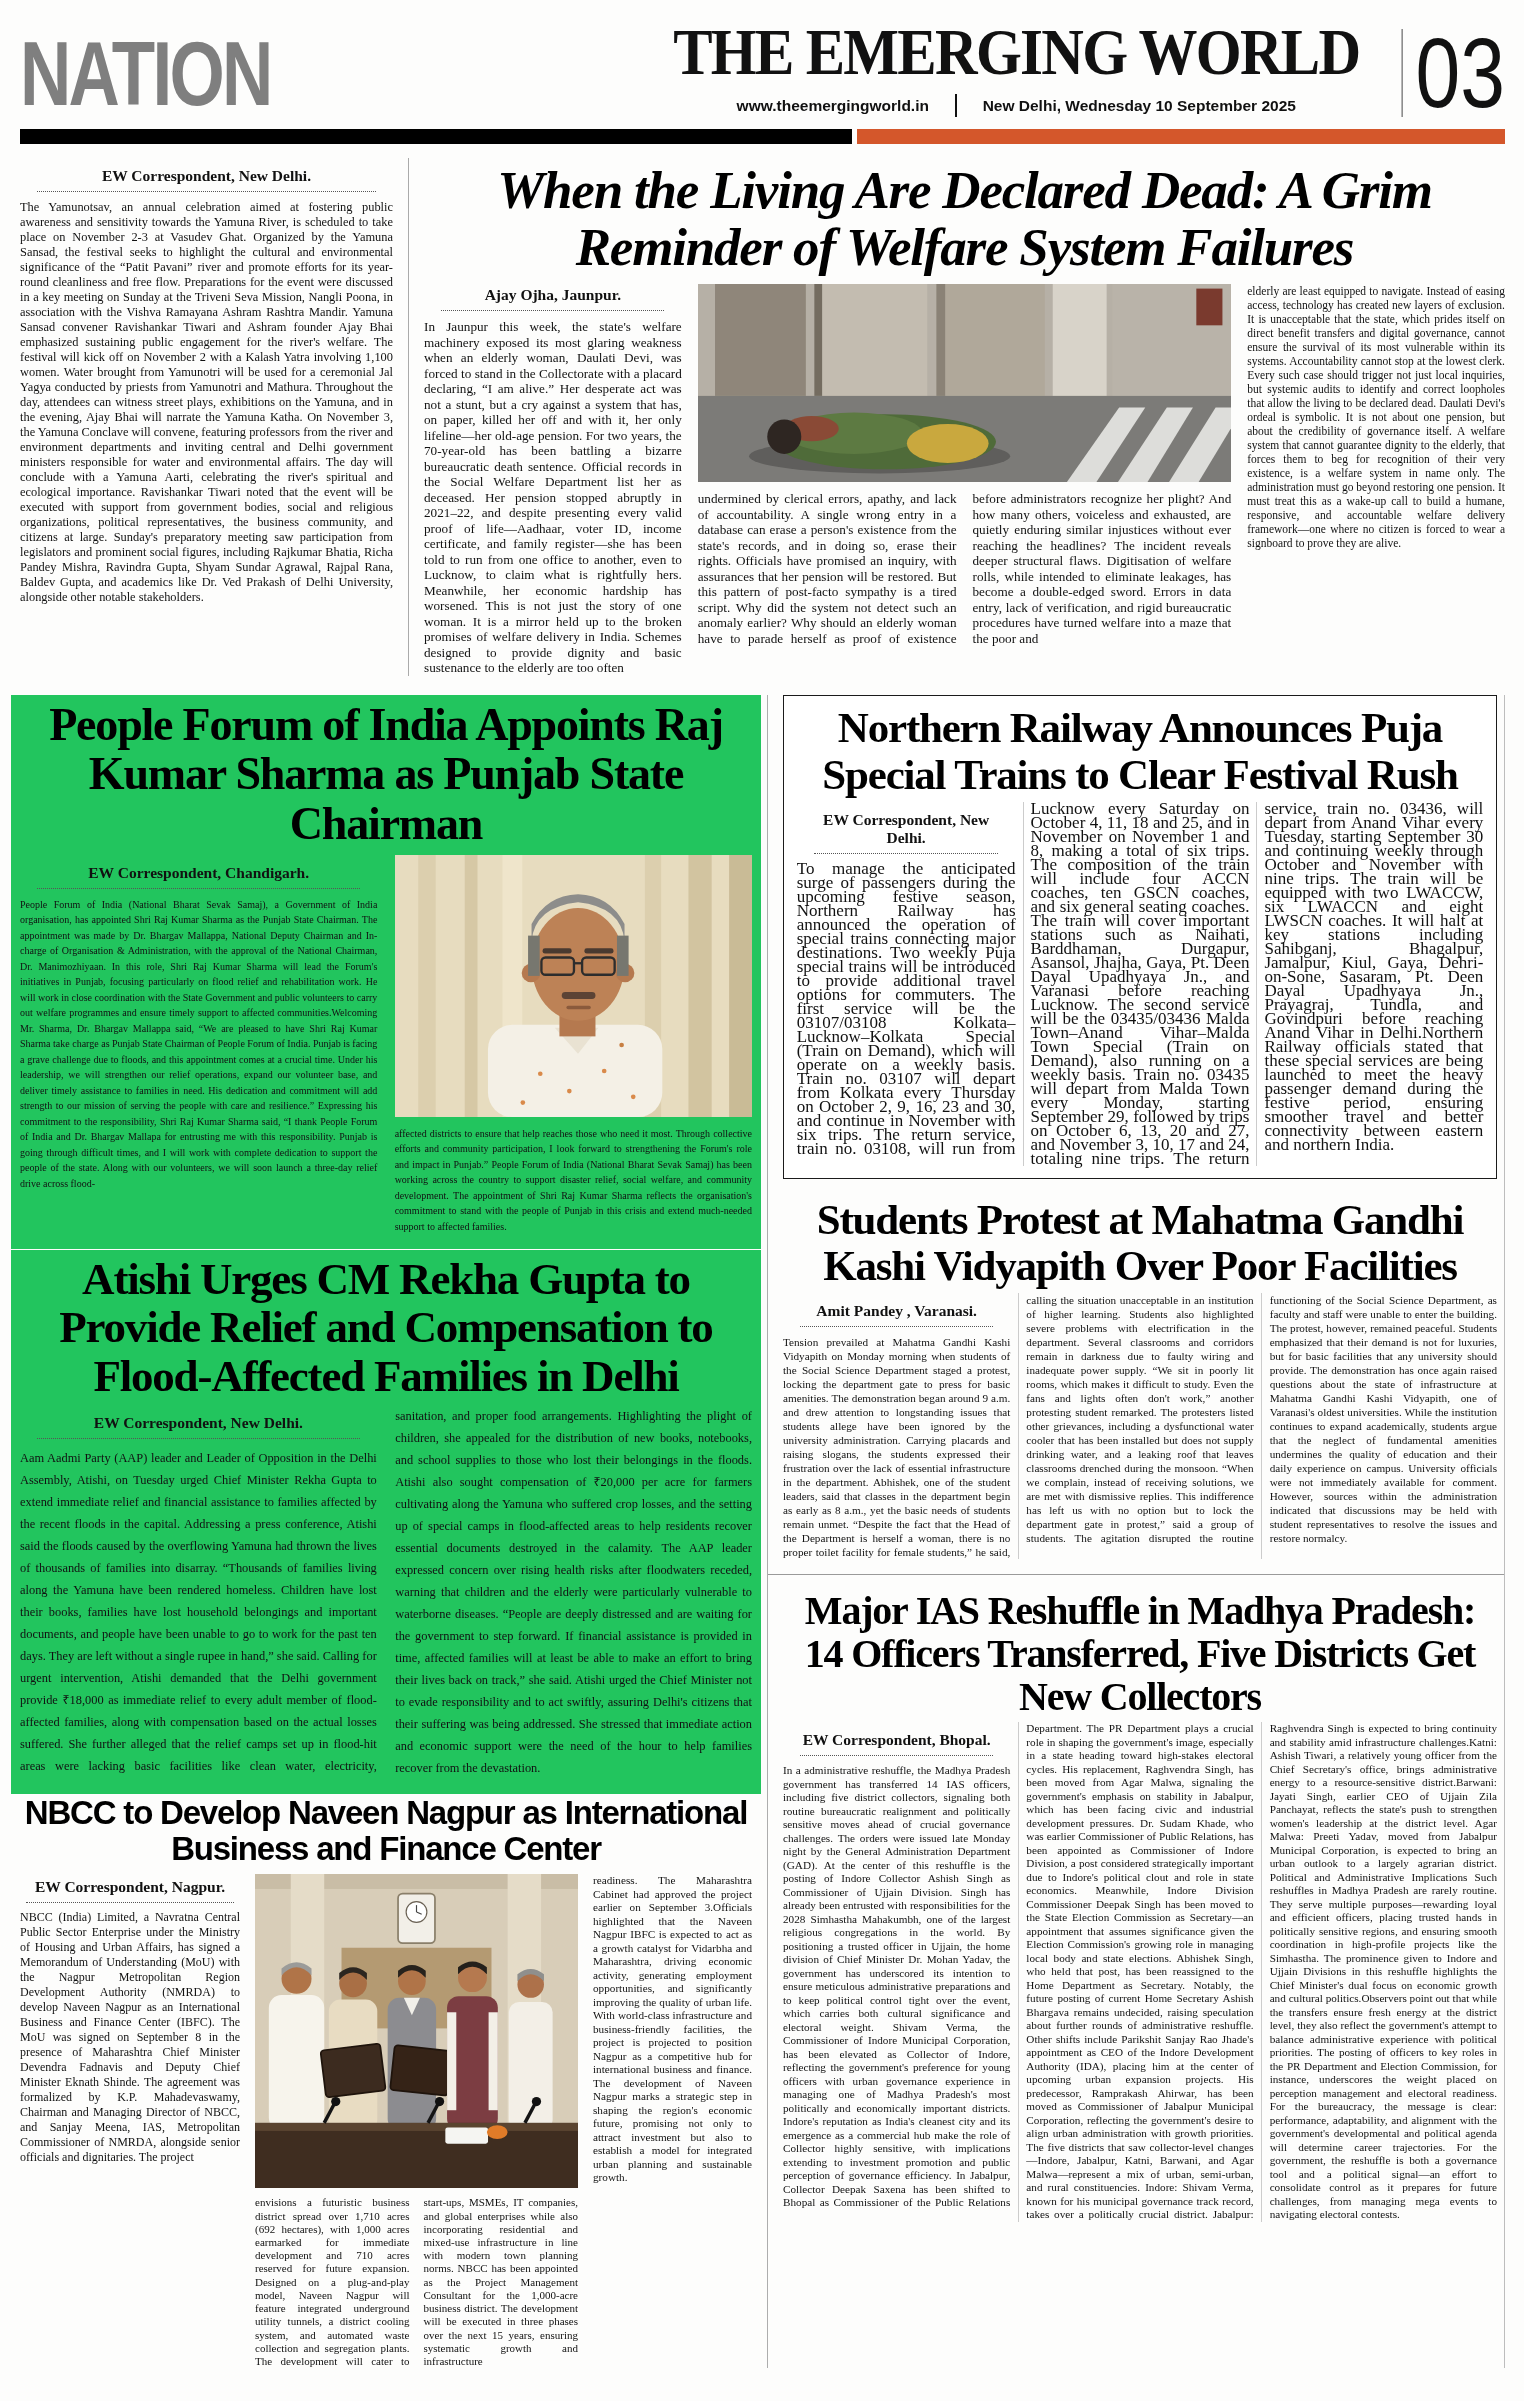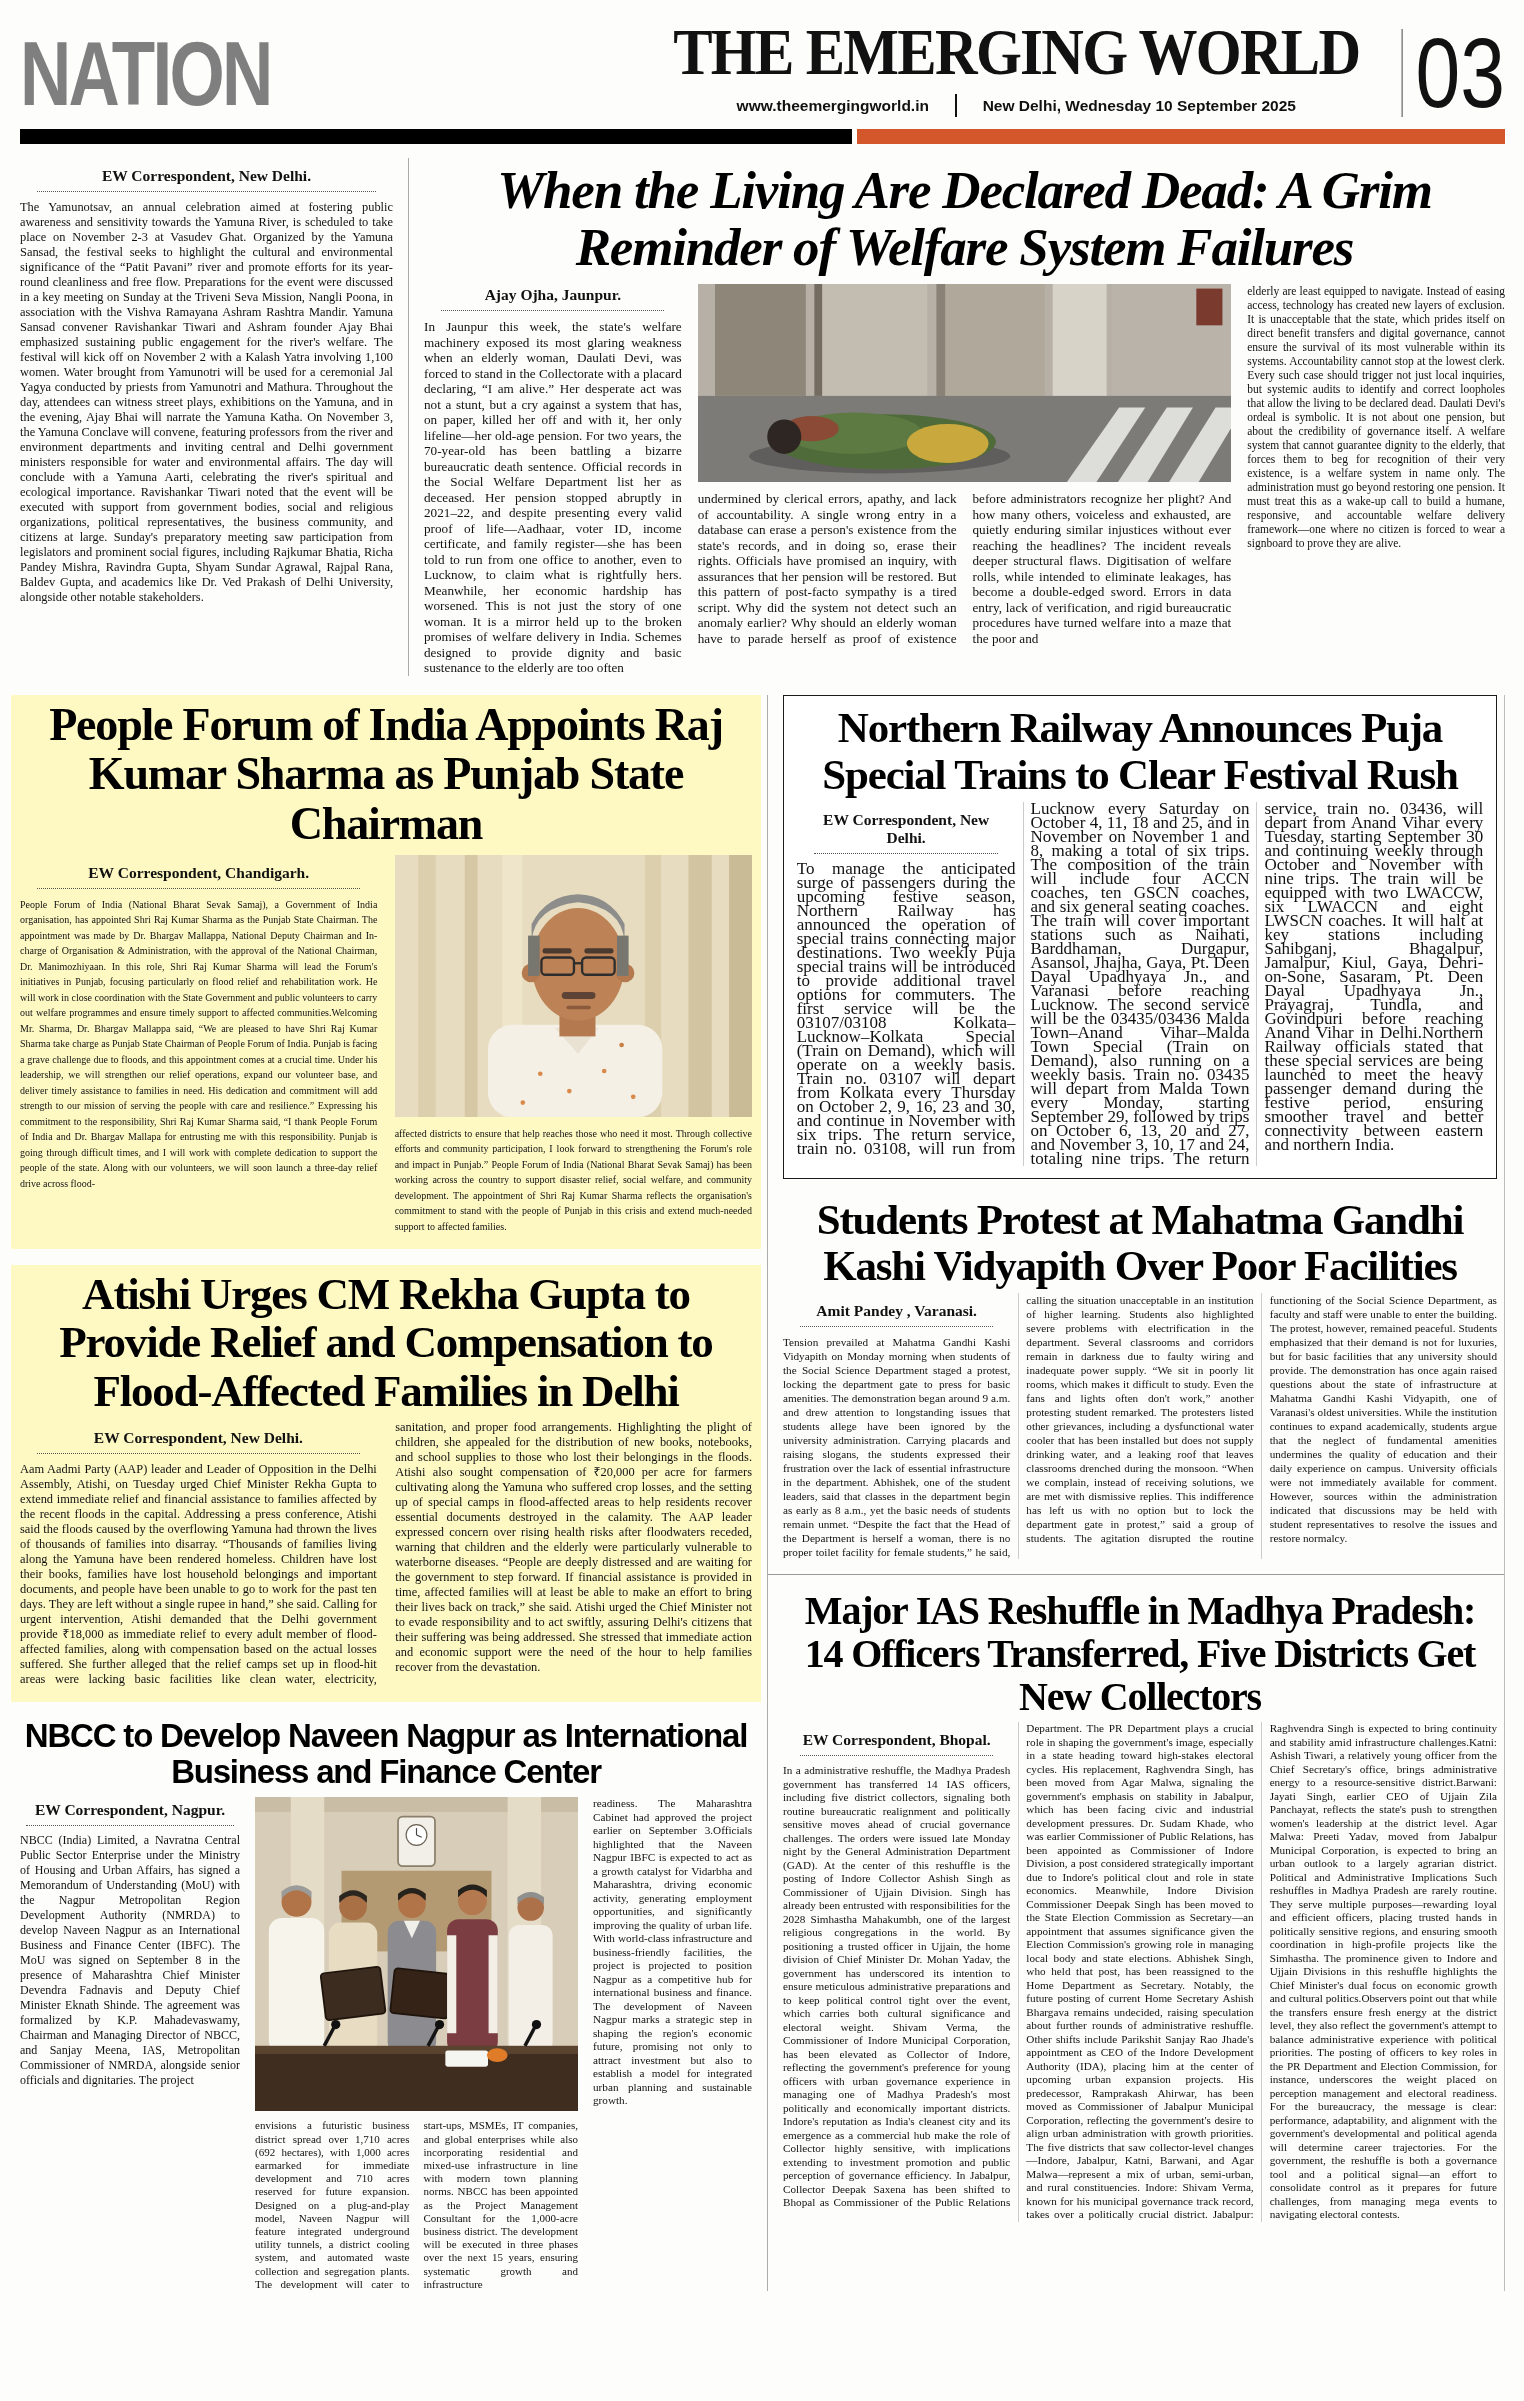--- a/index.html
+++ b/index.html
@@ -71,32 +71,32 @@
   .welfare .byline { margin-top: 2.3px; }
   .mid-cols { columns: 2; column-gap: 16px; margin-top: 9.2px; }
   .photo-frame svg { display: block; width: 100%; }
 
   
   .row-main { display: flex; }
   .left-col { width: 732px; flex: none; }
   .right-col { flex: 1; margin-left: 15px; padding: 0 7px 0 15px;
     border-left: 0.6px solid #adadad; border-right: 0.6px solid #bdbdbd; }
 
-  .tint { background: #fef9c3; padding: 4.6px 9.2px 15px 9.2px; margin: 0 -9.2px 16px -9.2px; }
+  .tint { background: #22c55e; padding: 4.6px 9.2px 15px 9.2px; margin: 0 -9.2px 1px -9.2px; }
 
   
   .pf h2 { font-size: 46px; margin-bottom: 5.8px; }
   .pf-grid { display: grid; grid-template-columns: 1fr 1fr; column-gap: 17.3px; }
   .pf .body { font-size: 10px; line-height: 15.5px; }
   .pf .c2 .body { margin-top: 9.2px; }
 
   
   .atishi h2 { font-size: 45px; margin-bottom: 4.6px; }
   .atishi .cols { columns: 2; column-gap: 18.4px; }
-  .atishi .body { font-size: 12.4px; line-height: 15px; }
+  .atishi .body { font-size: 12.4px; line-height: 22px; }
 
   
   .nbcc h2 { font-size: 33px; text-align: center; margin-bottom: 8px; }
   .nbcc-grid { display: grid; grid-template-columns: 220px 323px 1fr; column-gap: 15px; }
   .nbcc .c1 .body { font-size: 12px; line-height: 15px; }
   .nbcc .midcols { columns: 2; column-gap: 14px; margin-top: 8px;
     font-size: 11px; line-height: 13.2px; }
   .nbcc .c4 { font-size: 11.2px; line-height: 13.5px; }
   .nbcc .byline { margin: 3.5px 5.8px 7px 5.8px; }
 

